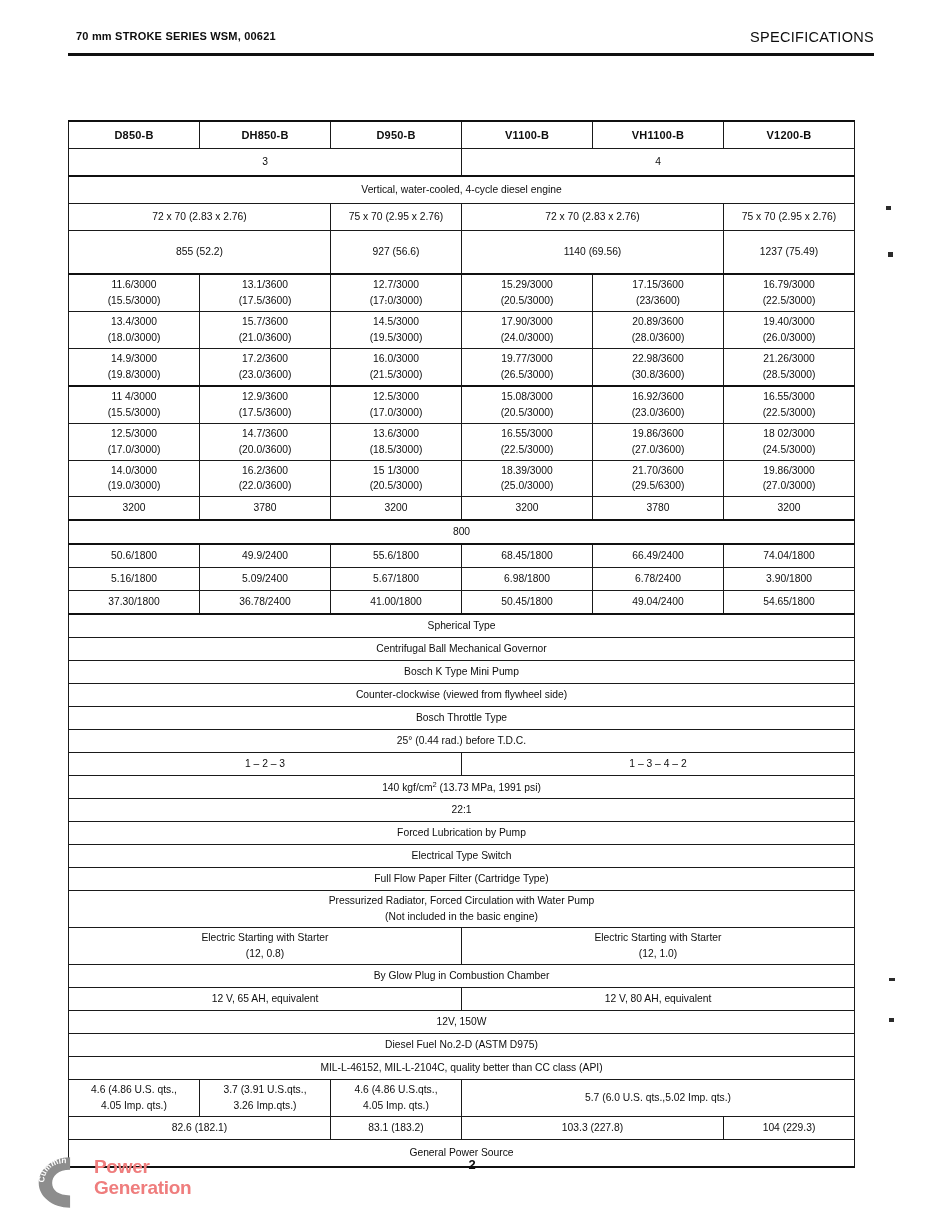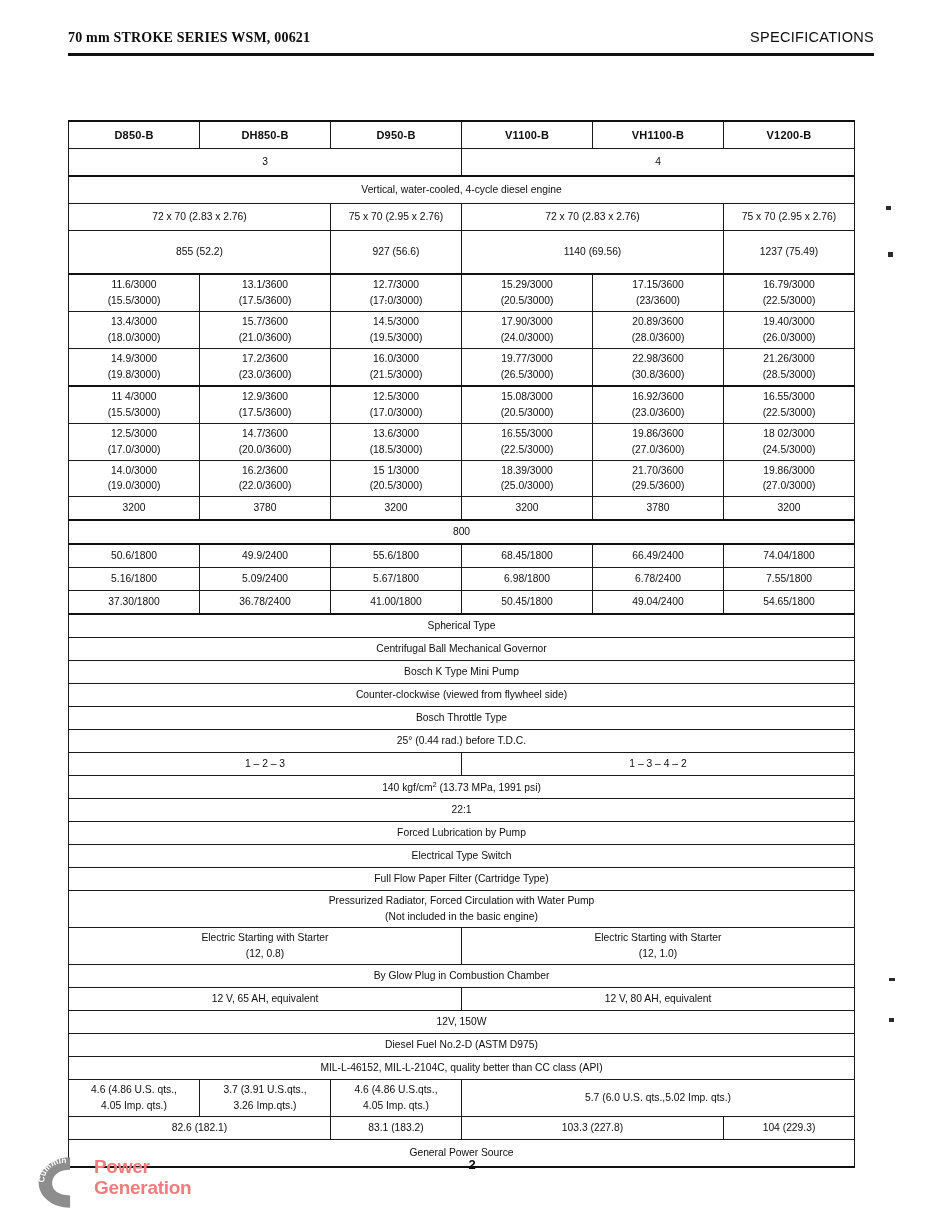--- a/index.html
+++ b/index.html
@@ -19,27 +19,26 @@
   
   .page-header {
     position: absolute;
     left: 68px;
     top: 30px;
     width: 806px;
     height: 30px;
   }
   .hdr-left {
     position: absolute;
-    left: 0;
+    left: 8px;
     top: 0;
-    font-size: 14px;
+    font-size: 11px;
     font-weight: bold;
     letter-spacing: 0.2px;
     white-space: nowrap;
-    font-family: Liberation Serif, serif;
   }
   .hdr-right {
     position: absolute;
     right: 0;
     top: -1px;
     font-size: 14.5px;
     font-weight: normal;
     letter-spacing: 0.3px;
     white-space: nowrap;
   }
@@ -355,21 +354,21 @@
       <td class="two-line">
         <span>15 1/3000</span><br>
         <span>(20.5/3000)</span>
       </td>
       <td class="two-line">
         <span>18.39/3000</span><br>
         <span>(25.0/3000)</span>
       </td>
       <td class="two-line">
         <span>21.70/3600</span><br>
-        <span>(29.5/3600)</span>
+        <span>(29.5/6300)</span>
       </td>
       <td class="two-line">
         <span>19.86/3000</span><br>
         <span>(27.0/3000)</span>
       </td>
     </tr>
 
     <tr class="thick-bottom">
       <td>3200</td>
       <td>3780</td>
@@ -390,21 +389,21 @@
       <td>68.45/1800</td>
       <td>66.49/2400</td>
       <td>74.04/1800</td>
     </tr>
     <tr>
       <td>5.16/1800</td>
       <td>5.09/2400</td>
       <td>5.67/1800</td>
       <td>6.98/1800</td>
       <td>6.78/2400</td>
-      <td>7.55/1800</td>
+      <td>3.90/1800</td>
     </tr>
     <tr class="thick-bottom">
       <td>37.30/1800</td>
       <td>36.78/2400</td>
       <td>41.00/1800</td>
       <td>50.45/1800</td>
       <td>49.04/2400</td>
       <td>54.65/1800</td>
     </tr>
 

